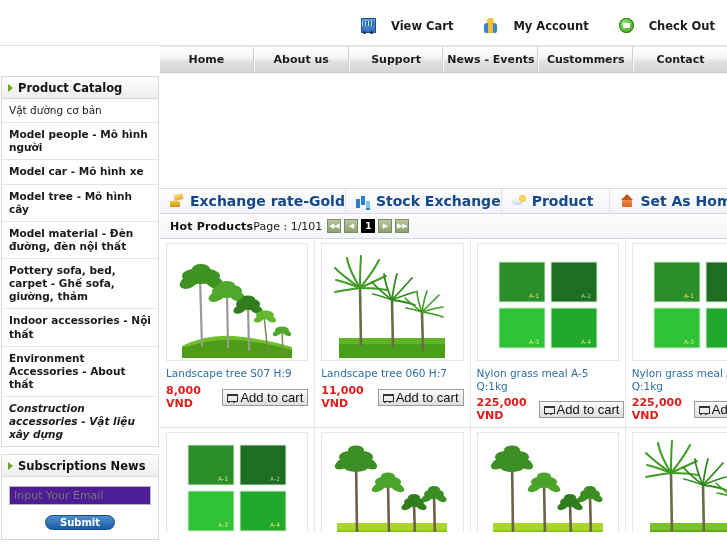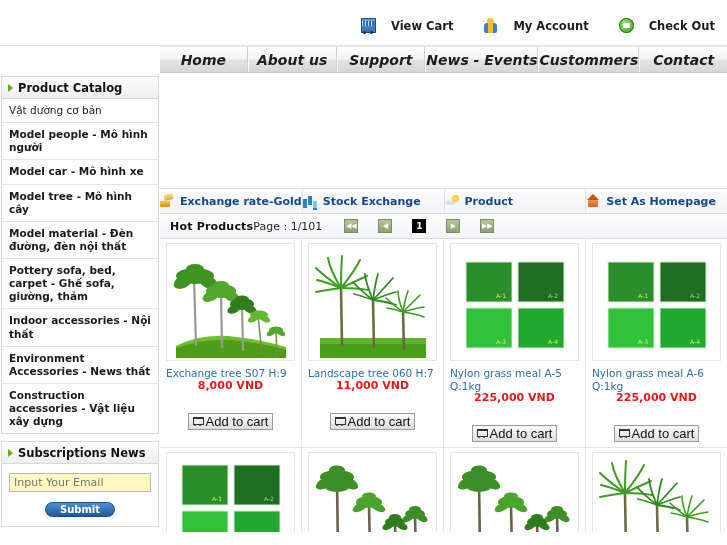--- a/index.html
+++ b/index.html
@@ -64,26 +64,25 @@
     flex: 1;
     display: flex;
     height: 27px;
     background: linear-gradient(#ffffff 0%, #f4f4f4 45%, #e3e3e3 55%, #d6d6d6 100%);
     border-top: 1px solid #e9e9e9;
     border-bottom: 1px solid #c9c9c9;
   }
   .nav-item {
     flex: 1;
     display: flex; align-items: center; justify-content: center;
-    font-size: 14px; font-weight: bold; color: #1c1c1c;
+    font-size: 11px; font-weight: bold; color: #1c1c1c;
     border-right: 1px solid #cfcfcf;
     border-left: 1px solid #fbfbfb;
     cursor: pointer;
     white-space: nowrap;
-    font-style: italic;
   }
   .nav-item:first-child { border-left: none; }
   .nav-item:last-child { border-right: none; }
 
   
   .body { display: flex; height: 459px; }
 
   
   .sidebar { width: 160px; flex: 0 0 160px; background: #ffffff; padding-top: 3px; }
   .panel { border: 1px solid #d8d8d8; margin: 0 1px 7px 1px; background: #ffffff; }
@@ -105,28 +104,28 @@
   .cat-item {
     padding: 5px 6px 5px 7px;
     font-size: 10.5px;
     font-weight: bold;
     color: #1a1a1a;
     border-bottom: 1px solid #e4e4e4;
     line-height: 1.25;
     cursor: pointer;
   }
   .cat-item.plain { font-weight: normal; }
-  .cat-item:last-child { border-bottom: none; }
+  .cat-item:last-child { border-bottom: none; font-style: italic; }
 
   .panel-body { padding: 7px 7px 9px 7px; }
   .txtinput {
     width: 100%;
     height: 19px;
     border: 1px solid #b5b5b5;
-    background: #fef9c3;
+    background: #4c1d95;
     font-size: 11px;
     color: #8c8c8c;
     padding: 4px 4px;
     font-family: "DejaVu Sans", "Liberation Sans", sans-serif;
   }
   .submitrow { text-align: center; margin-top: 6px; }
   .btn-submit {
     background: linear-gradient(#4e8fd0, #1e5a9e);
     border: 1px solid #174a83;
     border-radius: 8px;
@@ -144,22 +143,23 @@
 
   .infobar {
     height: 25px;
     display: flex;
     background: linear-gradient(#fcfcfc, #f1f4f8);
     border-bottom: 1px solid #d5d9de;
   }
   .info-cell {
     flex: 1;
     display: flex; align-items: center; gap: 6px;
+    padding-left: 10px;
     border-right: 1px solid #dfe3e8;
-    font-size: 11px; font-weight: bold; color: #14478c;
+    font-size: 14px; font-weight: bold; color: #14478c;
     cursor: pointer;
     white-space: nowrap;
   }
   .info-cell:last-child { border-right: none; }
   .info-ico { width: 14px; height: 14px; position: relative; flex: 0 0 14px; }
 
   .ico-gold:before { content:""; position:absolute; left:0; bottom:1px; width:10px; height:6px;
       background: linear-gradient(#f6c83f,#d2901a); border-radius:1px; }
   .ico-gold:after { content:""; position:absolute; left:4px; top:0px; width:9px; height:6px;
       background: linear-gradient(#fde08a,#e8a92a); border-radius:1px; transform: rotate(-12deg); }
@@ -181,21 +181,21 @@
       background: linear-gradient(#f28f4b,#d9601f); border-radius:1px; }
 
   .sectionbar {
     height: 25px;
     display: flex; align-items: center; 
     padding: 0 8px 0 10px;
     background: linear-gradient(#fdfdfd, #f3f5f8);
     border-bottom: 1px solid #d6dadf;
   }
   .sectionbar .title { font-size: 11px; font-weight: bold; color: #111111; letter-spacing: .2px; }
-  .pager { display: flex; align-items: center; gap: 20px; }
+  .pager { display: flex; align-items: center; gap: 3px; }
   .pager .pagetxt { font-size: 11px; color: #222222; margin-right: 2px; }
   .pbtn {
     width: 14px; height: 14px;
     border: 1px solid #7b8c66;
     background: linear-gradient(#b7c79c, #8da36c);
     display: flex; align-items: center; justify-content: center;
     cursor: pointer;
     color: #ffffff;
     font-size: 7px;
     line-height: 1;
@@ -222,21 +222,21 @@
     cursor: pointer;
   }
   .pname {
     margin-top: 6px;
     font-size: 10.5px;
     color: #2f6ea5;
     line-height: 1.2;
     cursor: pointer;
     min-height: 13px;
   }
-  .pbuy { display: flex; align-items: center; justify-content: space-between; gap: 20px; flex-direction: column; }
+  .pbuy { margin-top: 5px; display: flex; align-items: center; justify-content: space-between; gap: 12px; }
   .pprice { font-size: 11px; font-weight: bold; color: #e01b18; line-height: 1.15; }
   .btn-cart {
     display: flex; align-items: center; gap: 3px;
     border: 1px solid #9a9a9a;
     background: linear-gradient(#fbfbfb, #dedede);
     font-size: 13px;
     color: #111111;
     padding: 0 4px;
     cursor: pointer;
     white-space: nowrap;
@@ -289,21 +289,21 @@
         <span class="arrow"></span>
         <span>Product Catalog</span>
       </div>
       <div class="cat-item plain">Vật đường cơ bản</div>
       <div class="cat-item">Model people - Mô hình người</div>
       <div class="cat-item">Model car - Mô hình xe</div>
       <div class="cat-item">Model tree - Mô hình cây</div>
       <div class="cat-item">Model material - Đèn đường, đèn nội thất</div>
       <div class="cat-item">Pottery sofa, bed, carpet - Ghế sofa, giường, thảm</div>
       <div class="cat-item">Indoor accessories - Nội thất</div>
-      <div class="cat-item">Environment Accessories - News thất</div>
+      <div class="cat-item">Environment Accessories - About thất</div>
       <div class="cat-item">Construction accessories - Vật liệu xây dựng</div>
     </section>
 
     <section class="panel">
       <div class="panel-head">
         <span class="arrow"></span>
         <span>Subscriptions News</span>
       </div>
       <div class="panel-body">
         <input class="txtinput" type="text" placeholder="Input Your Email" style="">
@@ -391,21 +391,21 @@
                 <ellipse cx="83" cy="71" rx="5.5" ry="3" transform="rotate(-25 83 71)"></ellipse>
                 <ellipse cx="95" cy="71" rx="5.5" ry="3" transform="rotate(25 95 71)"></ellipse>
               </g>
               <g fill="#4fa829">
                 <ellipse cx="106" cy="82" rx="7" ry="3.5"></ellipse>
                 <ellipse cx="101" cy="85" rx="4.5" ry="2.5" transform="rotate(-25 101 85)"></ellipse>
                 <ellipse cx="111" cy="85" rx="4.5" ry="2.5" transform="rotate(25 111 85)"></ellipse>
               </g>
             </svg>
           </div>
-          <div class="pname">Exchange tree S07 H:9</div>
+          <div class="pname">Landscape tree S07 H:9</div>
           <div class="pbuy">
             <span class="pprice">8,000 VND</span>
             <button class="btn-cart">
               <span class="cart-glyph"></span>
               <span>Add to cart</span>
             </button>
           </div>
         </div>
 
         <div class="pcell">

